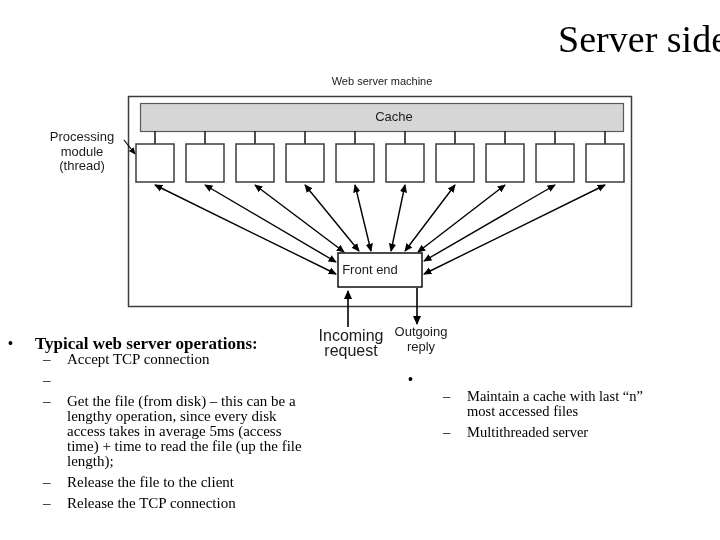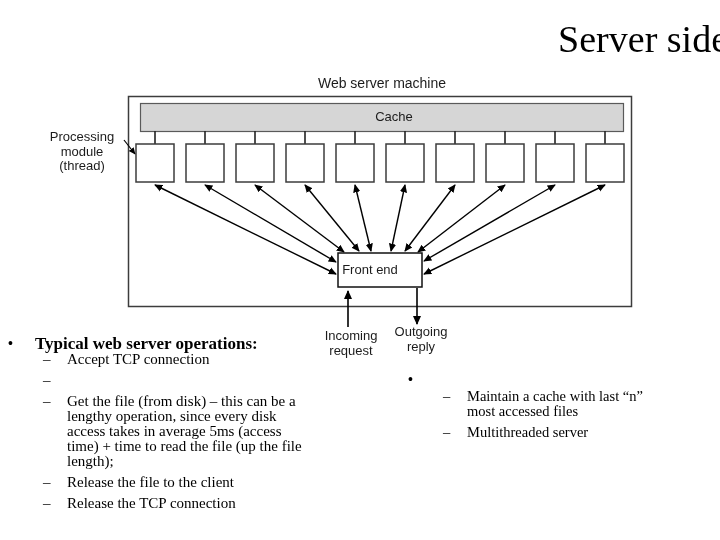--- a/index.html
+++ b/index.html
@@ -13,28 +13,28 @@
   .center { text-align:center; }
   .pre { white-space:pre-line; }
 
   #diagram-svg { position:absolute; left:0; top:0; width:720px; height:540px; }
 
   .slide-title {
     left:8px; top:16px; width:720px; text-align:right;
     font-size:38px; line-height:46px; font-weight:normal;
   }
 
-  .machine-label { left:282px; top:75px; width:200px; font-size:14px; }
+  .machine-label { left:282px; top:75px; width:200px; font-size:11px; }
   .cache-label   { left:140px; top:109px; width:484px; font-size:13px;margin-left:12px; }
   .processing-label {
     left:40px; top:130px; width:84px; font-size:13px;
     line-height:14.5px; text-align:center;
   }
   .frontend-label { left:338px; top:262px; width:64px; font-size:13px; }
-  .incoming-label { left:313px; top:328px; width:76px; font-size:13px; line-height:15px; }
+  .incoming-label { left:313px; top:328px; width:76px; font-size:16px; line-height:15px; }
   .outgoing-label { left:383px; top:324px; width:76px; font-size:13px; line-height:15px; }
 
   .heading-row { display:flex; font-weight:bold; }
   .left-heading  { left:8px;  top:334px; width:352px; font-size:17px; line-height:19px; }
   .left-heading  .bullet { width:27px; font-size:14px; }
   .right-heading { left:408px; top:370px; width:280px; font-size:17px; line-height:19px; }
   .right-heading .bullet { width:24px; font-size:14px; }
 
   .sub-list { }
   .left-list  { left:43px;  top:352px; width:318px; font-size:15px;   line-height:15px; }

